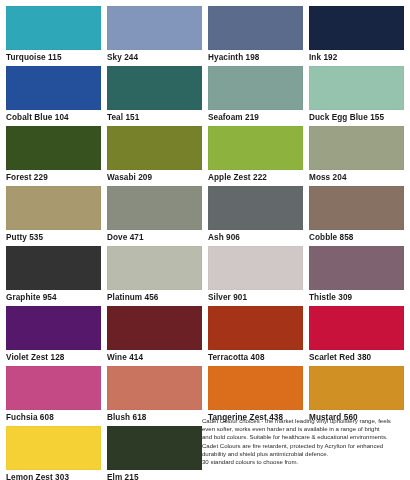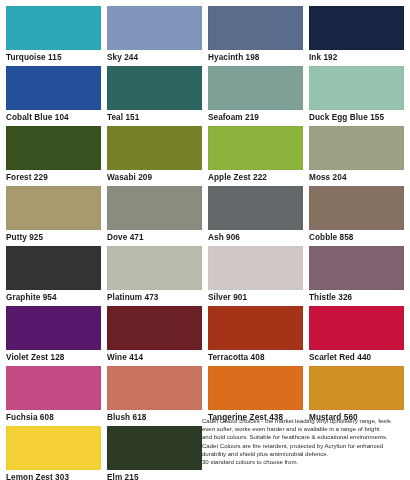--- a/index.html
+++ b/index.html
@@ -122,67 +122,67 @@
       <span class="chip" style="background-color:#8DB23E;"></span>
       <span class="chip-label">Apple Zest 222</span>
     </div>
     <div class="cell">
       <span class="chip" style="background-color:#9BA184;"></span>
       <span class="chip-label">Moss 204</span>
     </div>
 
     <div class="cell">
       <span class="chip" style="background-color:#A89A6E;"></span>
-      <span class="chip-label">Putty 925</span>
+      <span class="chip-label">Putty 535</span>
     </div>
     <div class="cell">
       <span class="chip" style="background-color:#888D80;"></span>
       <span class="chip-label">Dove 471</span>
     </div>
     <div class="cell">
       <span class="chip" style="background-color:#63696A;"></span>
       <span class="chip-label">Ash 906</span>
     </div>
     <div class="cell">
       <span class="chip" style="background-color:#867163;"></span>
       <span class="chip-label">Cobble 858</span>
     </div>
 
     <div class="cell">
       <span class="chip" style="background-color:#333333;"></span>
       <span class="chip-label">Graphite 954</span>
     </div>
     <div class="cell">
       <span class="chip" style="background-color:#B9BCAC;"></span>
-      <span class="chip-label">Platinum 473</span>
+      <span class="chip-label">Platinum 456</span>
     </div>
     <div class="cell">
       <span class="chip" style="background-color:#CFC8C6;"></span>
       <span class="chip-label">Silver 901</span>
     </div>
     <div class="cell">
       <span class="chip" style="background-color:#7E6270;"></span>
-      <span class="chip-label">Thistle 326</span>
+      <span class="chip-label">Thistle 309</span>
     </div>
 
     <div class="cell">
       <span class="chip" style="background-color:#55186B;"></span>
       <span class="chip-label">Violet Zest 128</span>
     </div>
     <div class="cell">
       <span class="chip" style="background-color:#6B2026;"></span>
       <span class="chip-label">Wine 414</span>
     </div>
     <div class="cell">
       <span class="chip" style="background-color:#A43318;"></span>
       <span class="chip-label">Terracotta 408</span>
     </div>
     <div class="cell">
       <span class="chip" style="background-color:#C8123C;"></span>
-      <span class="chip-label">Scarlet Red 440</span>
+      <span class="chip-label">Scarlet Red 380</span>
     </div>
 
     <div class="cell">
       <span class="chip" style="background-color:#C34A85;"></span>
       <span class="chip-label">Fuchsia 608</span>
     </div>
     <div class="cell">
       <span class="chip" style="background-color:#C9745F;"></span>
       <span class="chip-label">Blush 618</span>
     </div>

